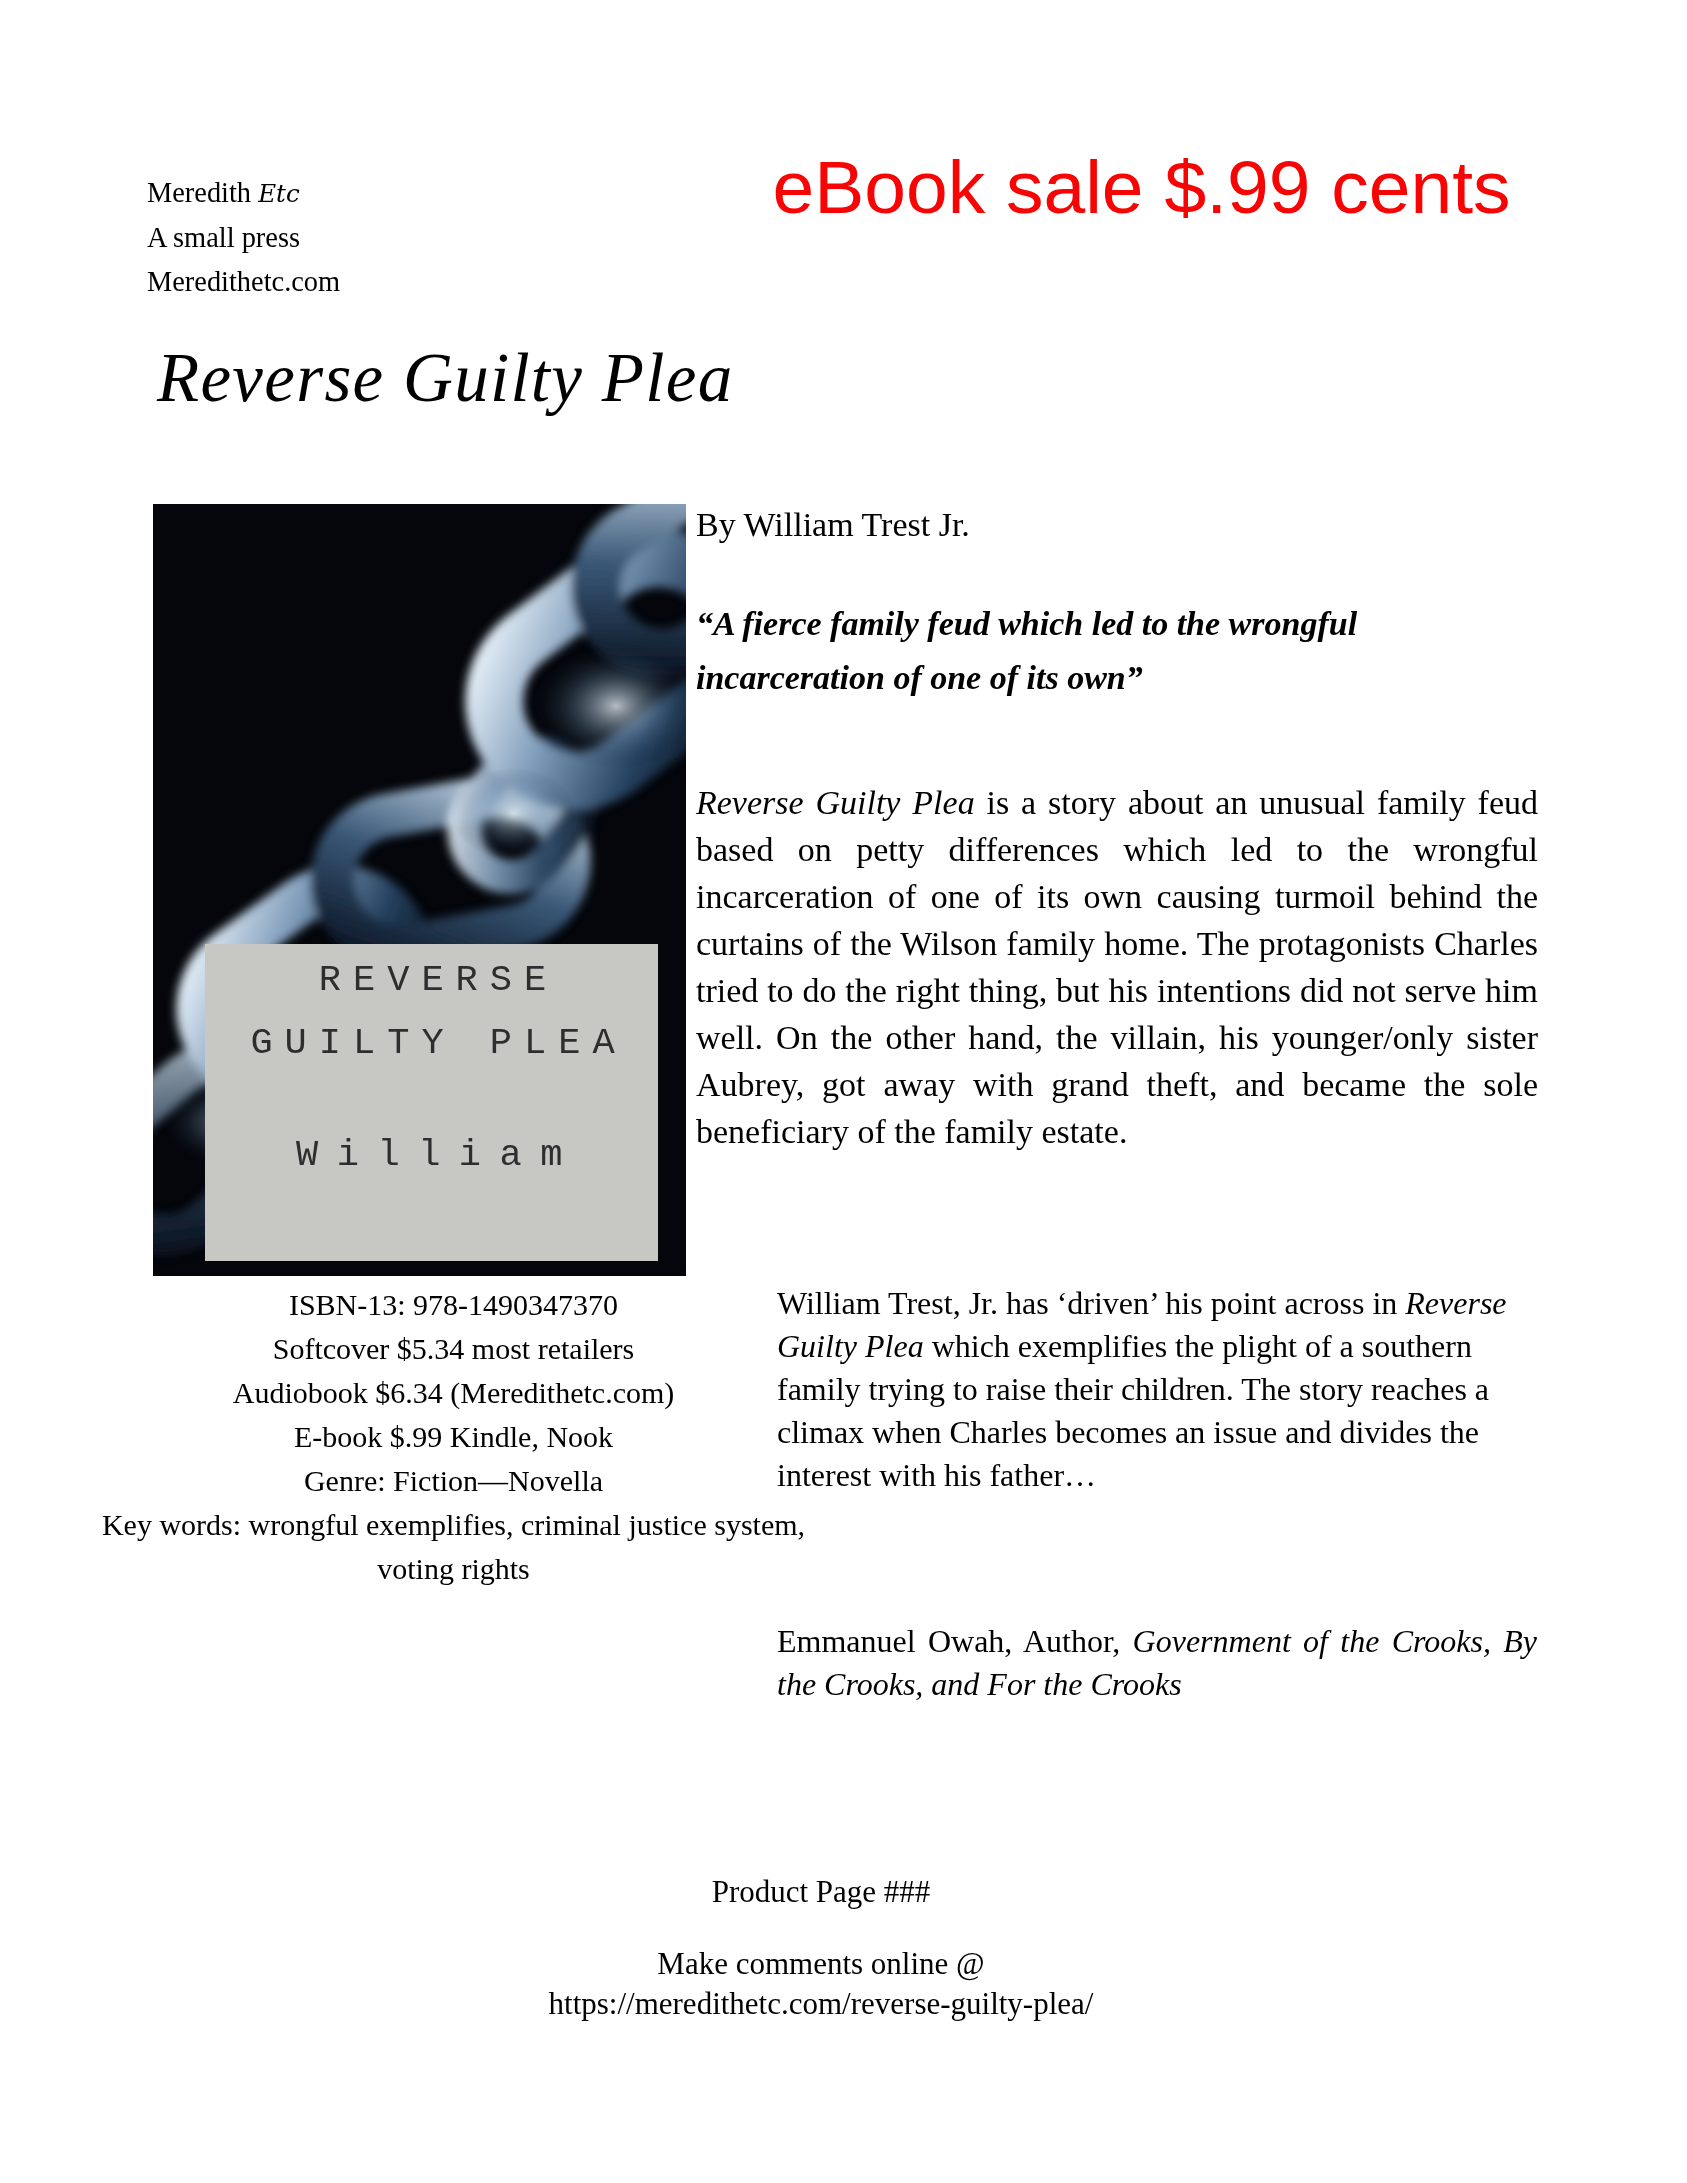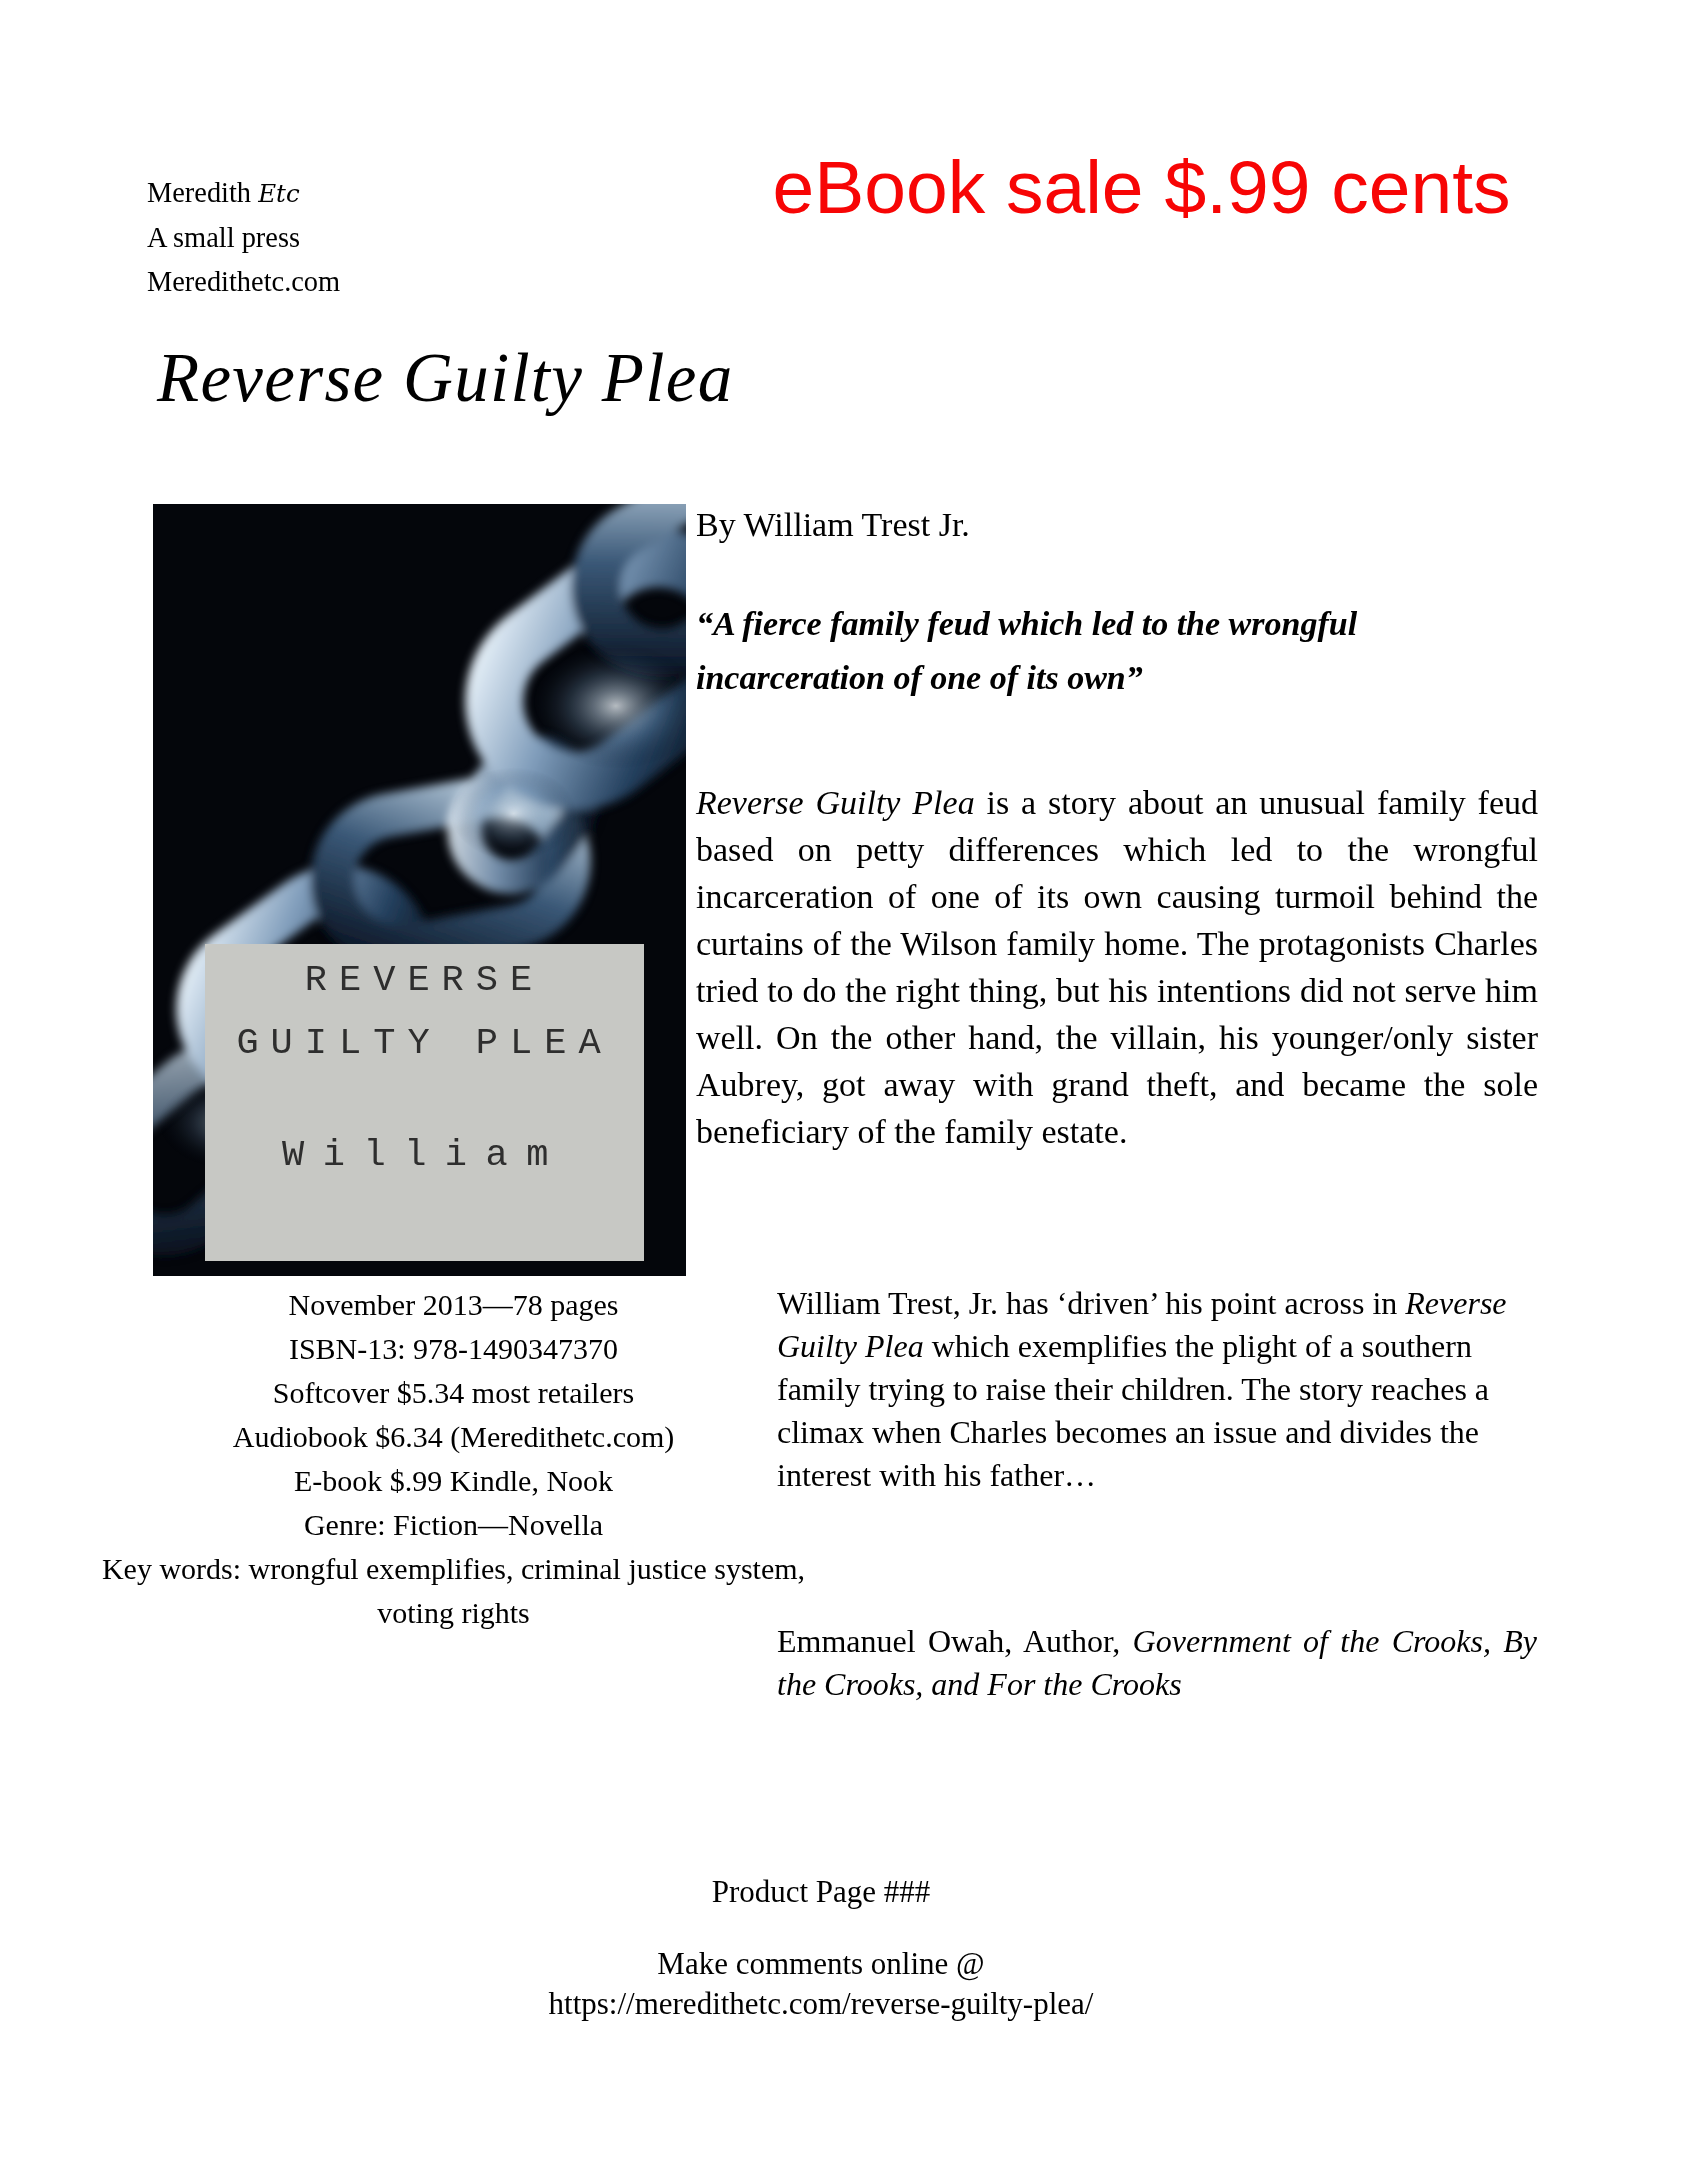--- a/index.html
+++ b/index.html
@@ -25,21 +25,21 @@
     left:157px;top:339px;font-style:italic;font-size:69px;
     letter-spacing:1.3px;white-space:nowrap;
   }
 
   
   .cover{left:153px;top:504px;width:533px;height:772px;background:#04060b;}
   .cover svg{position:absolute;left:0;top:0;}
   .cover-label{
     position:absolute;left:52px;top:440px;width:439px;height:317px;
     background:#c7c8c4;display:flex;flex-direction:column;align-items:center;
-    font-family:"Liberation Mono", monospace;color:#2e2e2e;
+    font-family:"Liberation Mono", monospace;color:#2e2e2e;padding-left:14px;
   }
   .cover-label .l1{margin-top:14.6px;font-size:37px;letter-spacing:12px;}
   .cover-label .l2{margin-top:21px;font-size:37px;letter-spacing:12px;white-space:nowrap;}
   .cover-label .l3{margin-top:70px;font-size:37px;letter-spacing:18.5px;}
   .cover-label .l4{margin-top:38px;font-size:37px;letter-spacing:18.5px;white-space:nowrap;}
 
   
   .byline{left:696px;top:506px;font-size:34px;}
   .quote{
     left:696px;top:597px;width:857px;
@@ -129,21 +129,20 @@
   </div>
 </div>
 
 <div class="abs byline">By William Trest Jr.</div>
 
 <div class="abs quote">“A fierce family feud which led to the wrongful incarceration of one of its own”</div>
 
 <div class="abs synopsis"><span class="ital">Reverse Guilty Plea</span><span> is a story about an unusual family feud based on petty differences which led to the wrongful incarceration of one of its own causing turmoil behind the curtains of the Wilson family home. The protagonists Charles tried to do the right thing, but his intentions did not serve him well. On the other hand, the villain, his younger/only sister Aubrey, got away with grand theft, and became the sole beneficiary of the family estate.</span></div>
 
 <div class="abs details">
-  <div>November 2013—78 pages</div>
   <div>ISBN-13: 978-1490347370</div>
   <div>Softcover $5.34 most retailers</div>
   <div>Audiobook $6.34 (Meredithetc.com)</div>
   <div>E-book $.99 Kindle, Nook</div>
   <div>Genre: Fiction—Novella</div>
   <div>Key words: wrongful exemplifies, criminal justice system, voting rights</div>
 </div>
 
 <div class="abs review"><span>William Trest, Jr. has ‘driven’ his point across in </span><span class="ital">Reverse Guilty Plea</span><span> which exemplifies the plight of a southern family trying to raise their children. The story reaches a climax when Charles becomes an issue and divides the interest with his father…</span></div>
 

